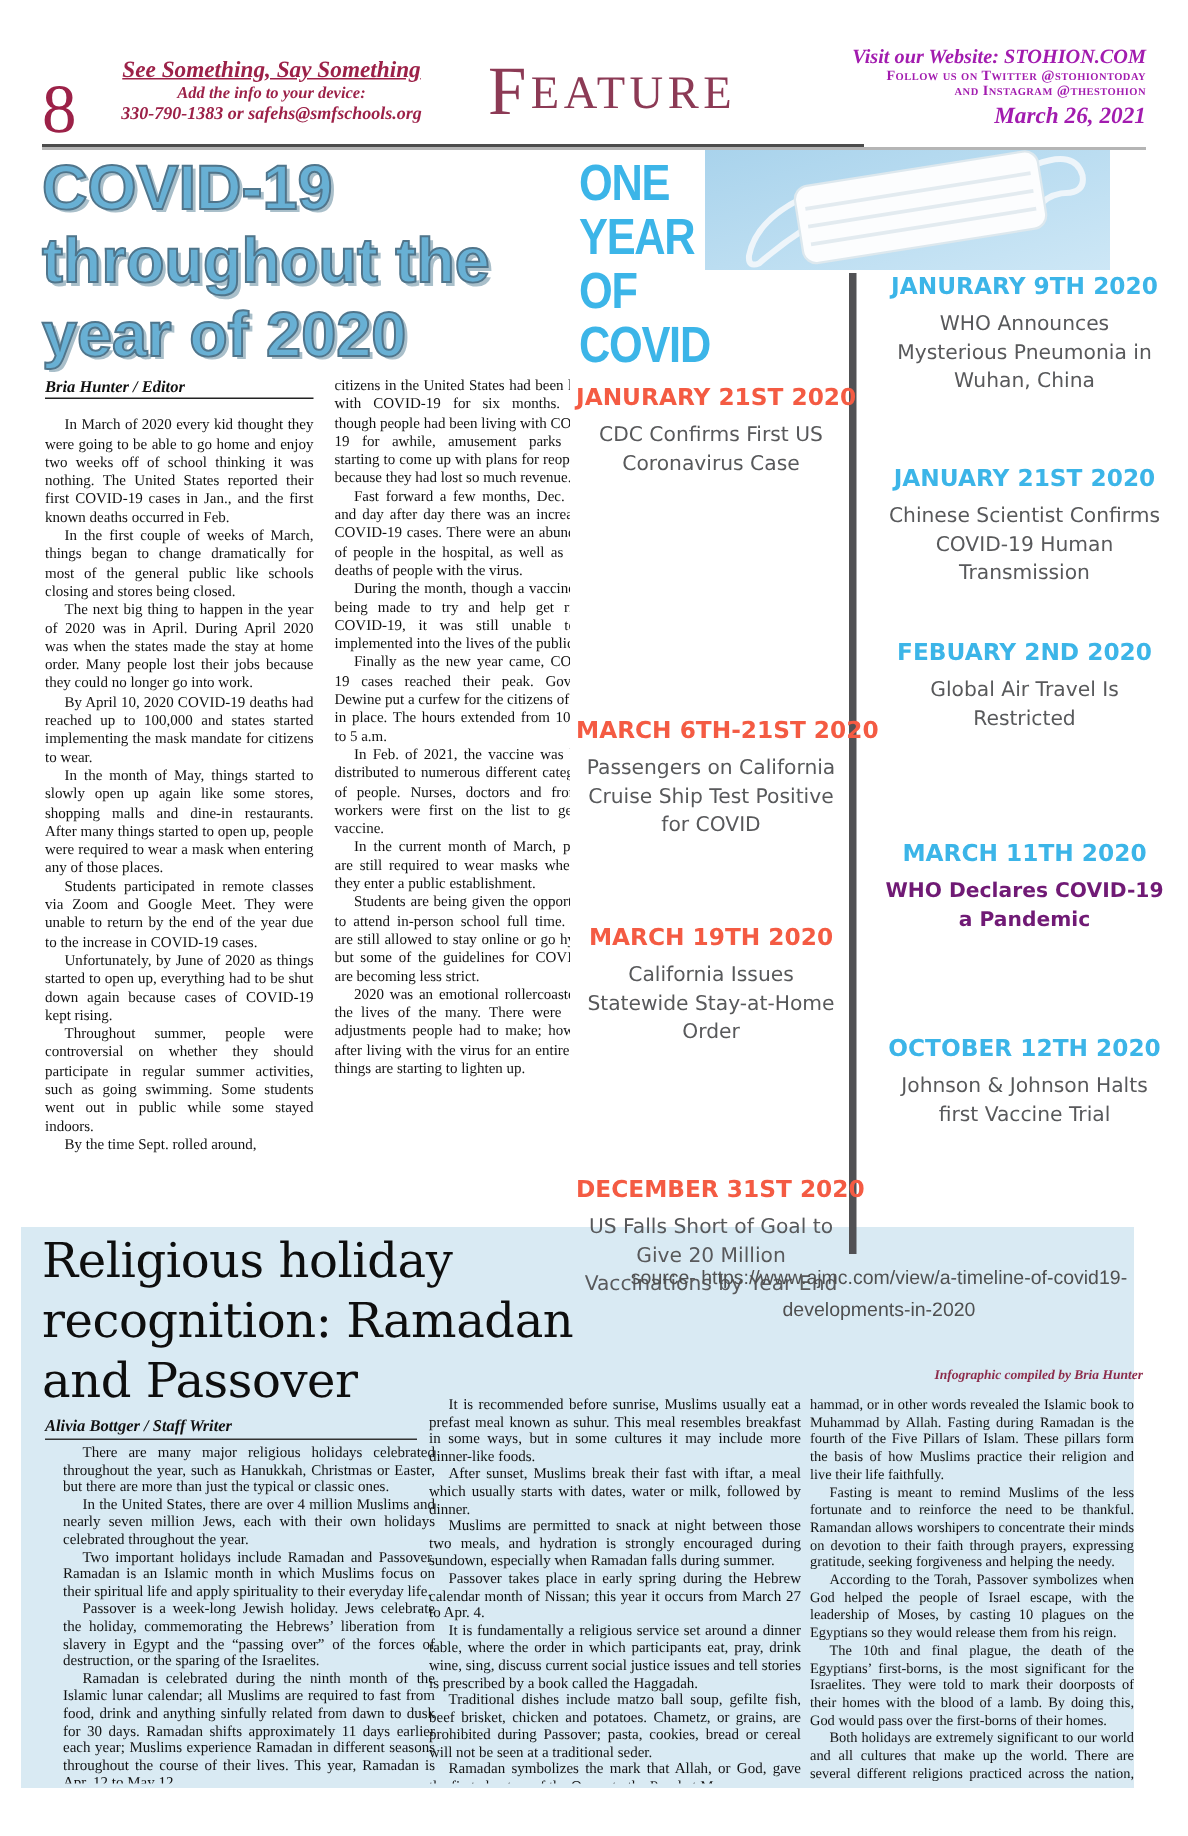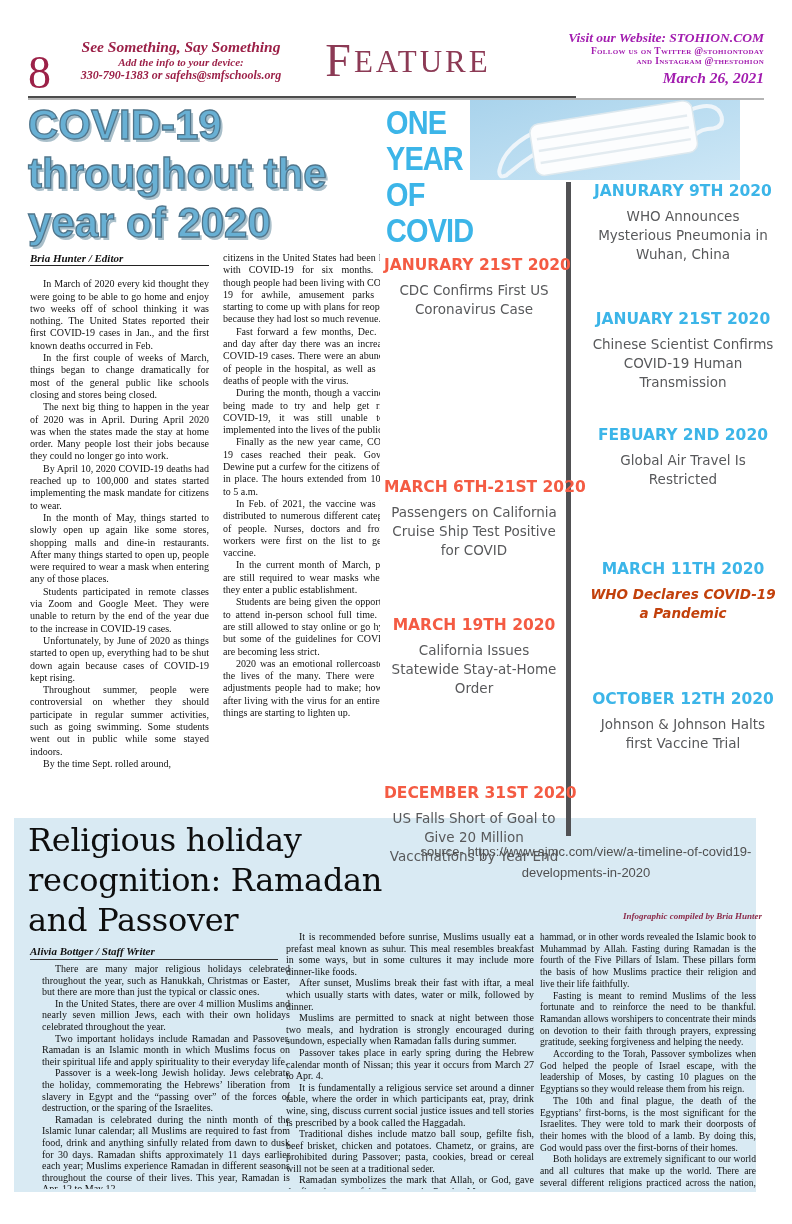--- a/index.html
+++ b/index.html
@@ -3,21 +3,21 @@
 <meta charset="utf-8">
 <style>
   html,body{margin:0;padding:0;}
   body{width:792px;height:1224px;position:relative;background:#fff;overflow:hidden;
        font-family:"Liberation Serif", serif;color:#111;}
 
   
   .header{position:absolute;left:28px;top:28px;width:736px;height:68px;display:flex;}
   .pagenum{font-size:46px;line-height:1;color:#9c2148;align-self:flex-end;width:44px;font-weight:400;}
   .safety{width:218px;text-align:center;color:#9c2148;font-style:italic;font-weight:bold;margin-top:10px;}
-  .safety .s1{font-size:15.5px;}
+  .safety .s1{font-size:15.5px;text-decoration:underline;}
   .safety .s2{font-size:11px;}
   .safety .s3{font-size:12px;}
   .feature{flex:1;text-align:center;color:#8c3a55;margin-top:12px;letter-spacing:3px;font-weight:400;}
   .feature .cap{font-size:46px;line-height:.9;vertical-align:-4px;}
   .feature .rest{font-size:31px;}
   .webinfo{width:238px;text-align:right;color:#a21caf;margin-top:2px;}
   .webinfo .w1{font-size:13.5px;font-weight:bold;font-style:italic;}
   .webinfo .w2{font-size:9.5px;font-variant:small-caps;font-weight:bold;letter-spacing:.3px;}
   .webinfo .w3{font-size:15.5px;font-weight:bold;font-style:italic;margin-top:3px;}
   .rule-light{position:absolute;left:28px;width:736px;top:98px;height:1.5px;background:#b5b5b5;}
@@ -42,21 +42,21 @@
   .mask-photo{position:absolute;left:90px;top:0;width:270px;height:80px;}
   .tl-line{position:absolute;left:186px;top:82px;width:5px;height:654px;background:#515154;}
   .t-entry{position:absolute;text-align:center;font-family:"DejaVu Sans", sans-serif;}
   .t-entry.left{left:4px;width:180px;}
   .t-entry.right{left:196px;width:214px;}
   .t-date{font-size:15.5px;font-weight:700;white-space:nowrap;}
   .t-date.orange{color:#f45b43;}
   .t-date.blue{color:#3cb5e8;}
   .t-desc{font-size:13.5px;color:#58595b;line-height:1.4;margin-top:7px;}
   .t-entry.right .t-desc{padding:0 12px;}
-  .t-desc.em{color:#c2410c;font-weight:700;font-style:italic;}
+  .t-desc.em{color:#701a75;font-weight:700;}
   .l1{top:156px;}.l2{top:280px;}.l3{top:378px;}.l4{top:516px;}.l5{top:684px;}
   .r1{top:82px;}.r2{top:210px;}.r3{top:326px;}.r4{top:460px;}.r5{top:590px;}
   .source{position:absolute;left:0;top:742px;width:412px;text-align:center;
     font-family:Liberation Sans, sans-serif;font-size:13px;line-height:1.6;color:#4f4f4f;}
   .credit{position:absolute;right:30px;top:911px;width:380px;text-align:right;z-index:3;
     font-size:9px;font-weight:bold;font-style:italic;color:#8c2b4a;}
 
   
   .blue-block{position:absolute;left:14px;top:818px;width:742px;height:374px;background:#d9eaf3;z-index:1;}
   .religion-headline{position:absolute;left:28px;top:820px;width:372px;z-index:3;

